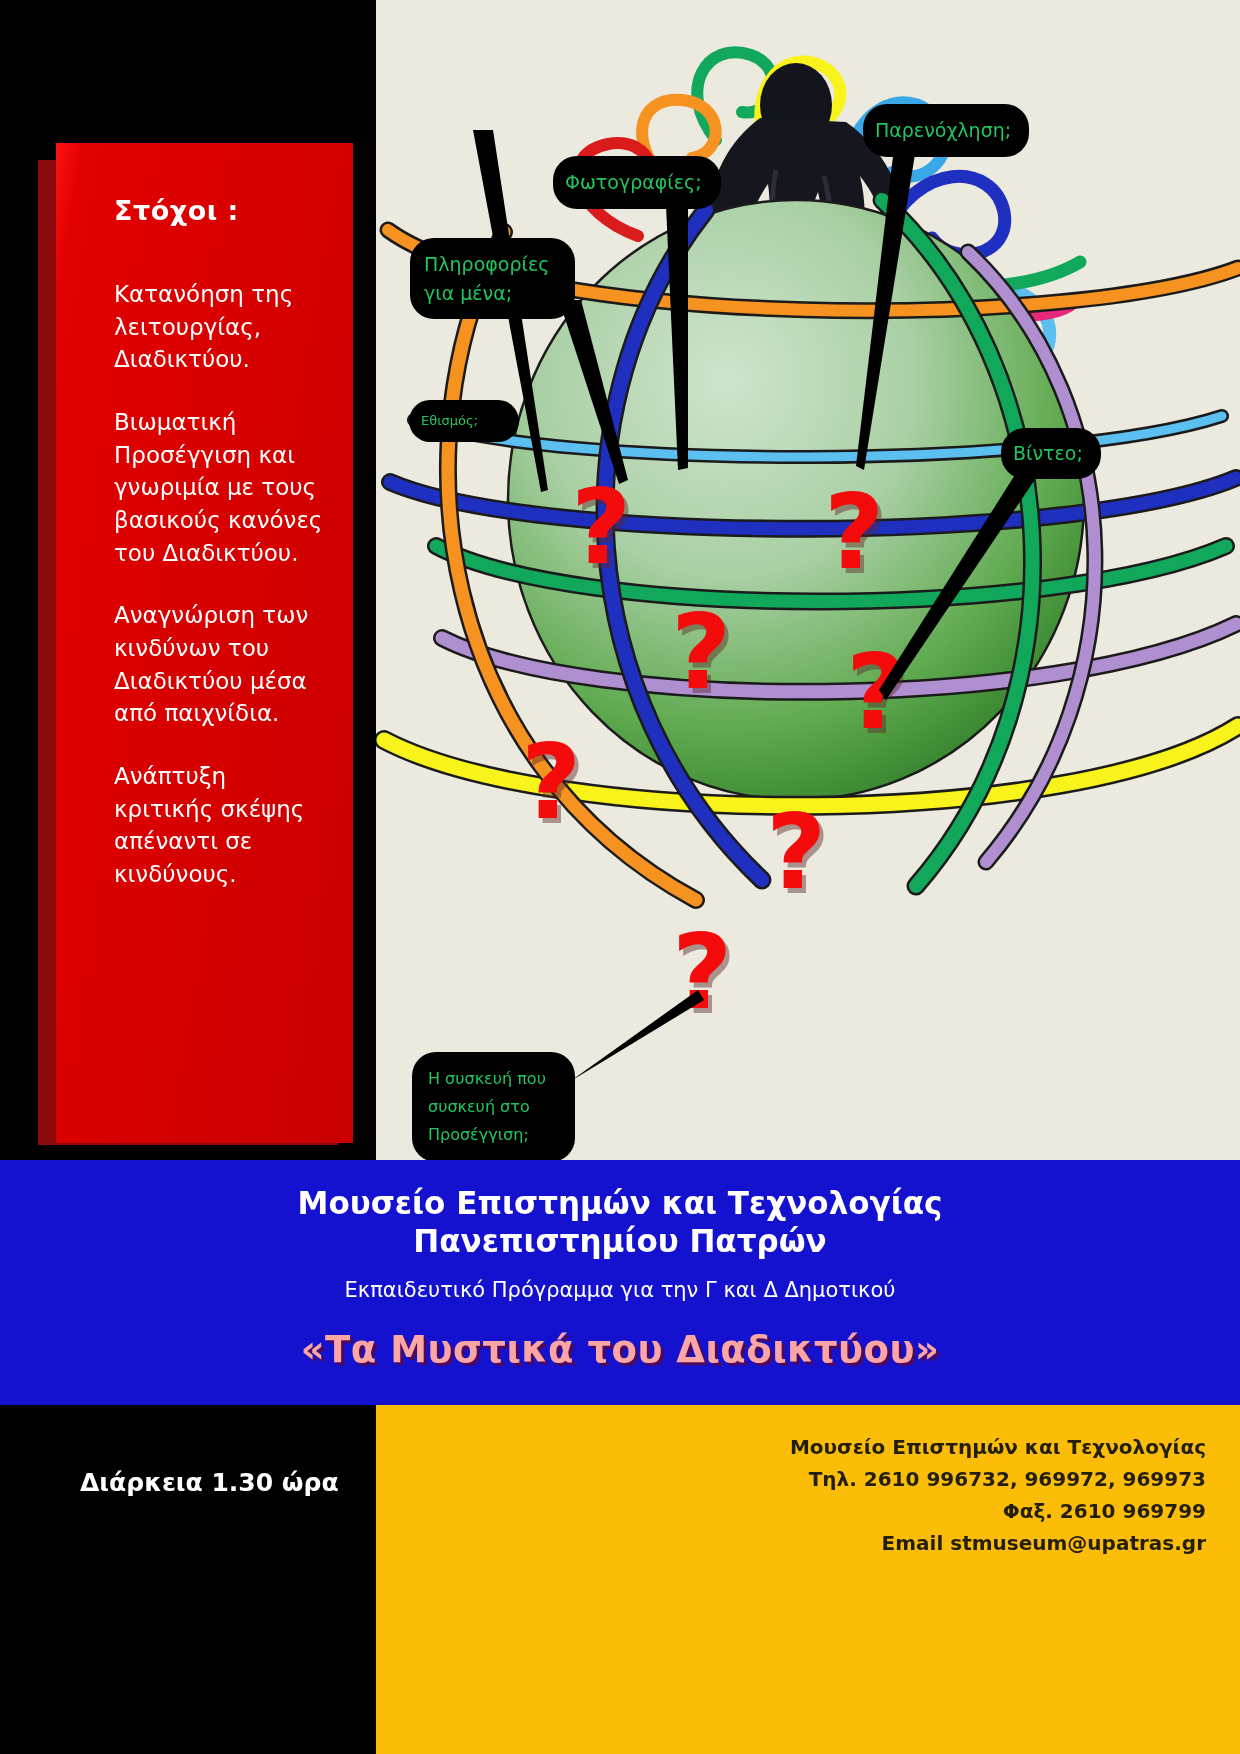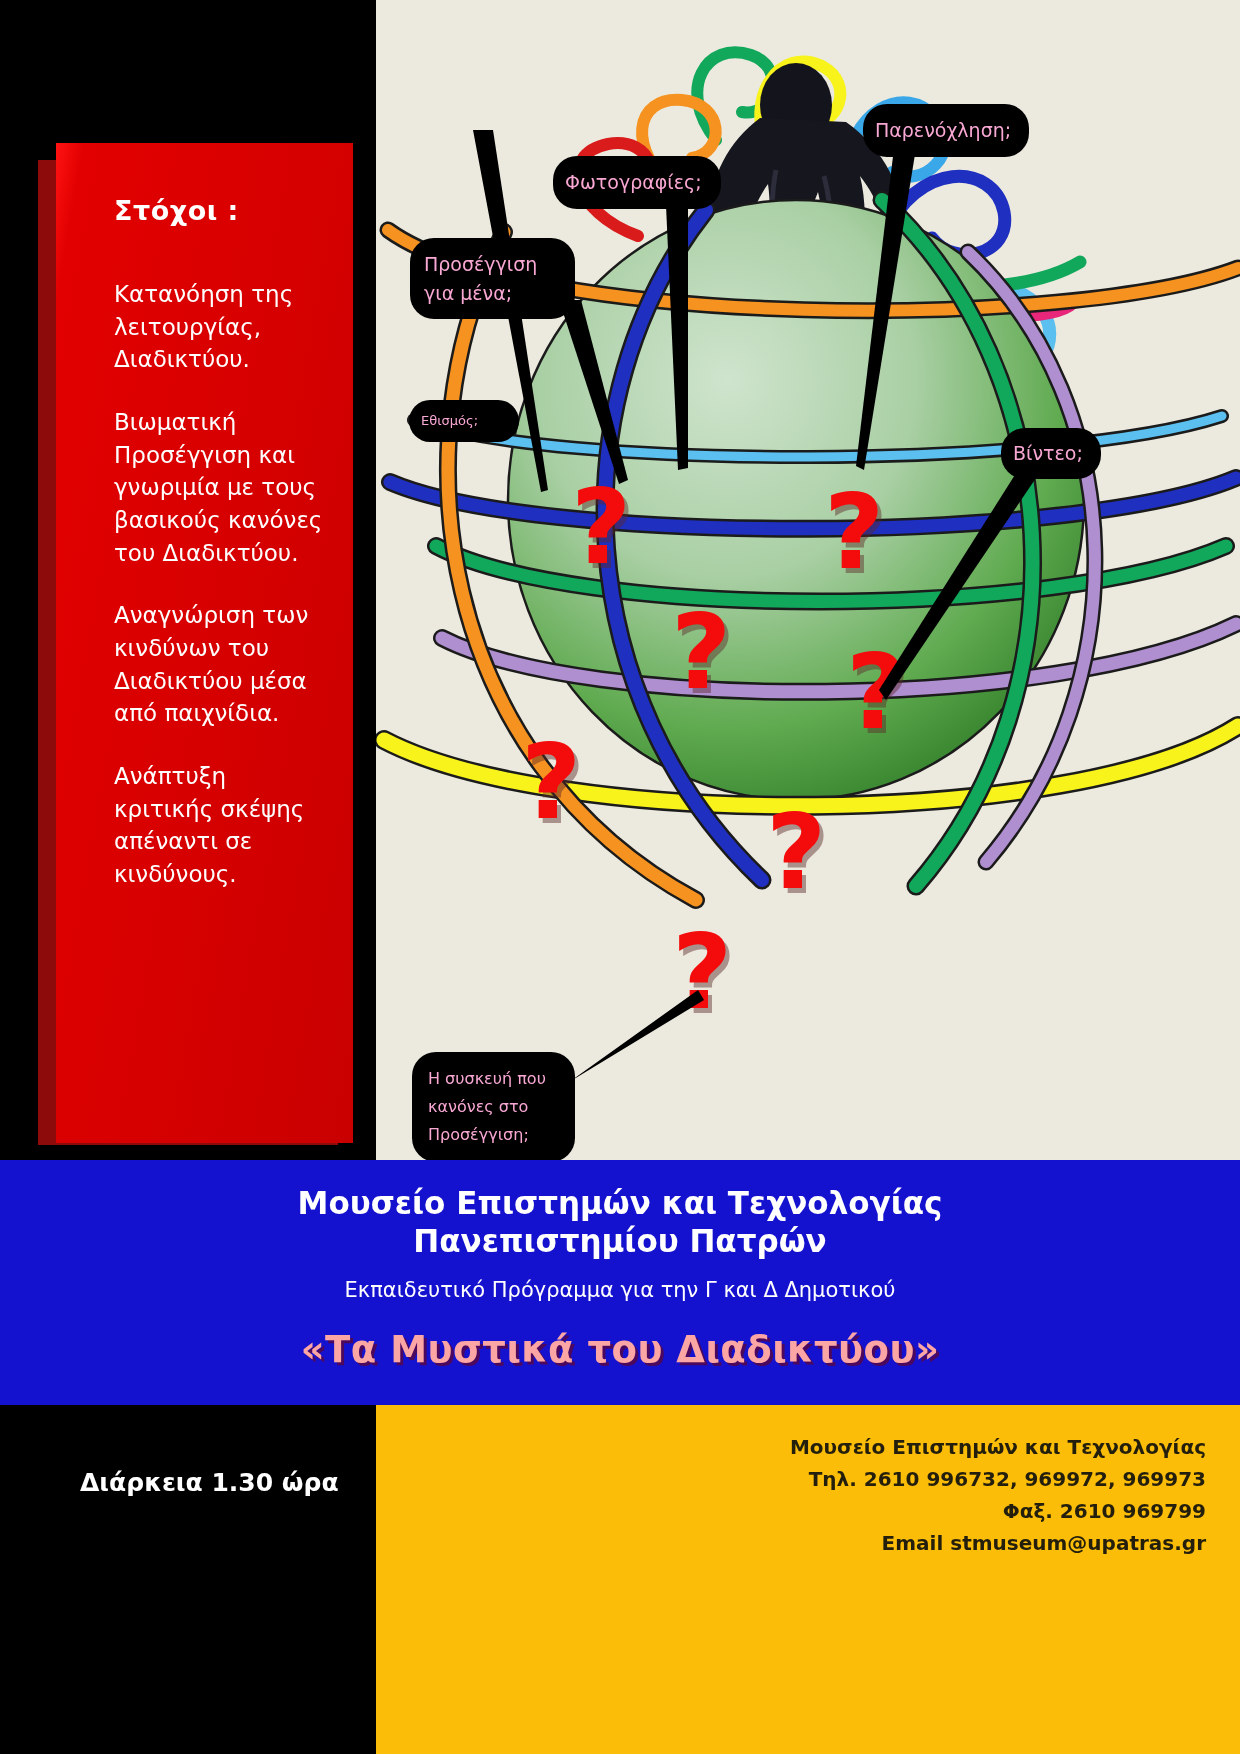--- a/index.html
+++ b/index.html
@@ -36,21 +36,21 @@
   }
   .goals-title{
     font-size:27px;font-weight:bold;letter-spacing:.5px;margin:0 0 52px 0;
   }
   .goals-para{
     font-size:23px;line-height:1.42;margin:0 0 30px 0;
   }
 
   
   .bubble{
-    position:absolute;background:#000;color:#f9a8d4;border-radius:24px;
+    position:absolute;background:#000;color:#22c55e;border-radius:24px;
     padding:10px 14px;box-sizing:border-box;line-height:1.5;
     font-family:"DejaVu Sans","Liberation Sans",sans-serif;
   }
   .qm{
     position:absolute;color:#f40c0c;font-weight:bold;font-family:"DejaVu Sans",sans-serif;
     text-shadow:4px 5px 0 rgba(90,40,40,.45);line-height:1;
   }
 
   
   .blue-band{
@@ -184,35 +184,35 @@
 
     <div class="bubble" style="left:487px;top:104px;width:166px;font-size:19px;padding:12px 12px;">
       <span>Παρενόχληση;</span>
     </div>
 
     <div class="bubble" style="left:177px;top:156px;width:168px;font-size:19px;padding:12px 12px;">
       <span>Φωτογραφίες;</span>
     </div>
 
     <div class="bubble" style="left:34px;top:238px;width:165px;font-size:19px;padding:12px 14px;">
-      <div>Προσέγγιση</div>
+      <div>Πληροφορίες</div>
       <div>για μένα;</div>
     </div>
 
     <div class="bubble" style="left:33px;top:400px;width:110px;font-size:13px;padding:11px 12px;">
       <span>Εθισμός;</span>
     </div>
 
     <div class="bubble" style="left:625px;top:428px;width:100px;font-size:19px;padding:11px 12px;">
       <span>Βίντεο;</span>
     </div>
 
     <div class="bubble" style="left:36px;top:1052px;width:163px;font-size:16px;padding:13px 16px;line-height:1.75;">
       <div>Η συσκευή που</div>
-      <div>κανόνες  στο</div>
+      <div>συσκευή  στο</div>
       <div>Προσέγγιση;</div>
     </div>
   </div>
 
   <div class="goals-shadow"></div>
   <div class="goals-panel">
     <div class="goals-inner">
       <div class="goals-title">Στόχοι :</div>
       <p class="goals-para">Κατανόηση της λειτουργίας, Διαδικτύου.</p>
       <p class="goals-para">Βιωματική Προσέγγιση και γνωριμία με τους βασικούς κανόνες του Διαδικτύου.</p>

